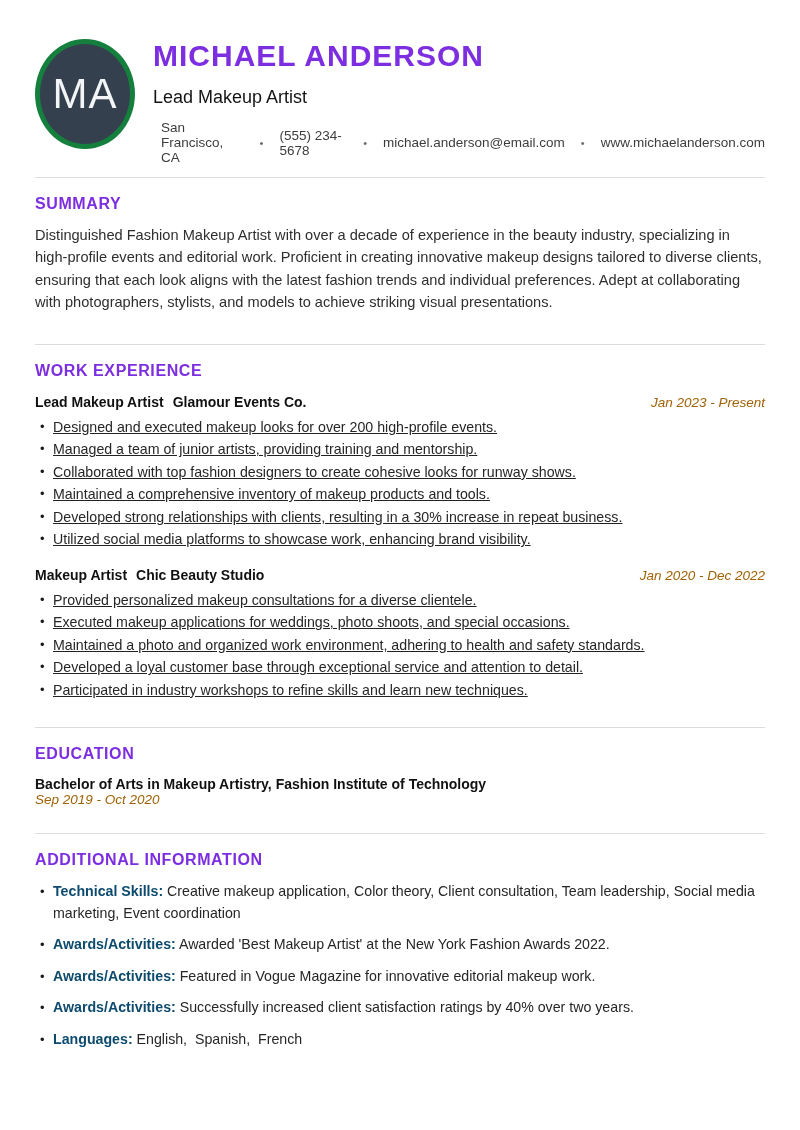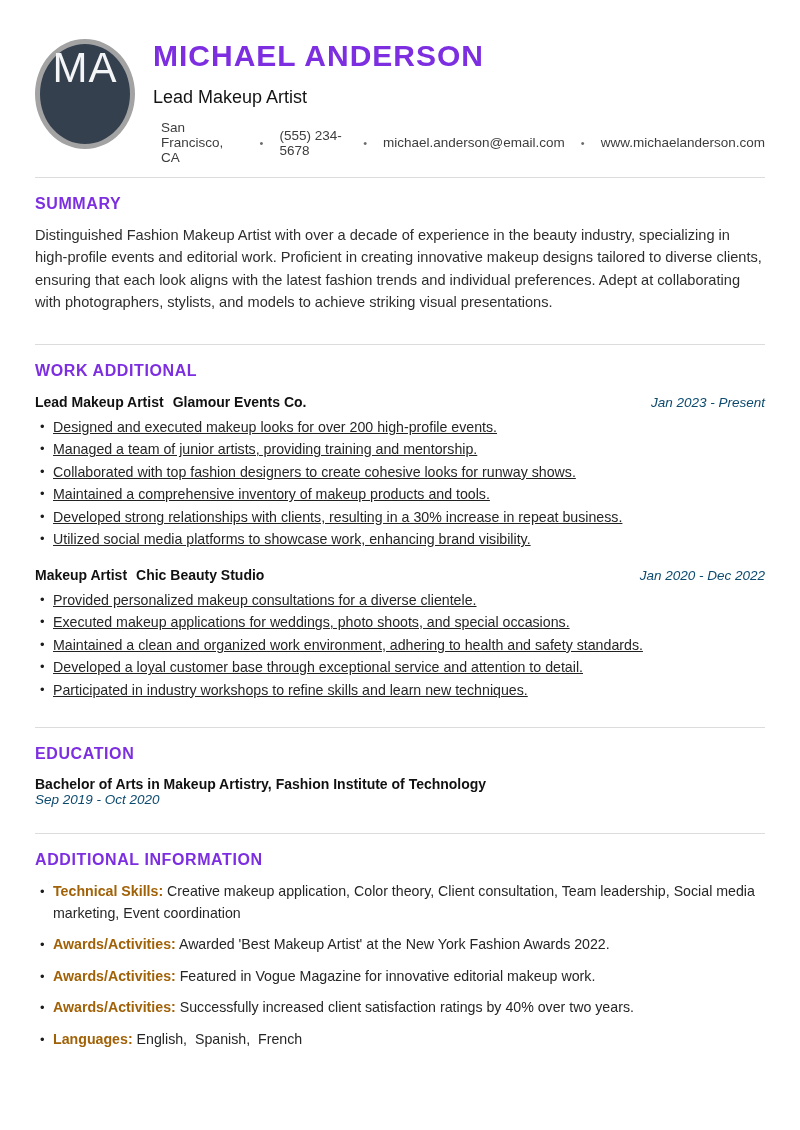--- a/index.html
+++ b/index.html
@@ -17,23 +17,23 @@
     padding: 30px 35px 0 35px;
     overflow: hidden;
   }
 
   
   .header { position: relative; min-height: 112px; }
   .avatar {
     position: absolute; top: 0; left: 0;
     width: 100px; height: 110px;
     background: #35404f;
-    border: 5px solid #a3a3a3;
+    border: 5px solid #15803d;
     border-radius: 50%;
-    display: flex; align-items: flex-start; justify-content: center;
+    display: flex; align-items: center; justify-content: center;
   }
   .avatar span {
     color: #f4f5f7; font-size: 42px; font-weight: 500; letter-spacing: 1px;
   }
   .header-text { margin-left: 118px; }
   .name {
     margin-top: 9px;
     font-size: 30px; line-height: 34px;
     font-weight: 800; letter-spacing: 1px;
     color: #7c2ee0;
@@ -63,21 +63,21 @@
     font-size: 16px; font-weight: 700;
     letter-spacing: 0.6px;
     color: #7c2ee0;
   }
   .row {
     display: flex; justify-content: space-between; align-items: baseline;
     margin-top: 14px;
   }
   .item-title { font-size: 14px; font-weight: 700; color: #111; }
   .item-title .company { margin-left: 9px; }
-  .dates { font-size: 13.5px; font-style: italic; color: #0c4a6e; white-space: nowrap; }
+  .dates { font-size: 13.5px; font-style: italic; color: #a16207; white-space: nowrap; }
 
   
   .summary-text {
     margin-top: 11px;
     font-size: 14.6px; line-height: 22.4px;
     color: #2e2e2e;
   }
 
   
   ul.bullets { list-style: none; margin-top: 6px; text-decoration: underline; }
@@ -100,21 +100,21 @@
     padding-left: 18px;
     font-size: 14.2px; line-height: 21.5px;
     color: #262626;
     margin-bottom: 10px;
   }
   ul.extra li::before {
     content: "•";
     position: absolute; left: 5px; top: 0;
     color: #1c1c1c; font-size: 13px;
   }
-  ul.extra .label { font-weight: 700; color: #a16207; }
+  ul.extra .label { font-weight: 700; color: #0c4a6e; }
   ul.extra .text { white-space: pre-wrap; }
   .we-gap { margin-top: 16px; }
   .edu-row { margin-top: 13px; flex-direction: column; }
   .rule-tall { margin-top: 30px; }
   .rule-edu { margin-top: 26px; }
 </style>
 </head>
 <body>
 
 <div class="page">
@@ -141,21 +141,21 @@
   <hr class="rule">
 
   <div>
     <div class="section-heading">SUMMARY</div>
     <p class="summary-text">Distinguished Fashion Makeup Artist with over a decade of experience in the beauty industry, specializing in high-profile events and editorial work. Proficient in creating innovative makeup designs tailored to diverse clients, ensuring that each look aligns with the latest fashion trends and individual preferences. Adept at collaborating with photographers, stylists, and models to achieve striking visual presentations.</p>
   </div>
 
   <hr class="rule rule-tall">
 
   <div>
-    <div class="section-heading">WORK ADDITIONAL</div>
+    <div class="section-heading">WORK EXPERIENCE</div>
 
     <div>
       <div class="row">
         <div class="item-title">
           <span>Lead Makeup Artist</span><span class="company">Glamour Events Co.</span>
         </div>
         <div class="dates">Jan 2023 - Present</div>
       </div>
       <ul class="bullets">
         <li>Designed and executed makeup looks for over 200 high-profile events.</li>
@@ -170,21 +170,21 @@
     <div class="we-gap">
       <div class="row">
         <div class="item-title">
           <span>Makeup Artist</span><span class="company">Chic Beauty Studio</span>
         </div>
         <div class="dates">Jan 2020 - Dec 2022</div>
       </div>
       <ul class="bullets">
         <li>Provided personalized makeup consultations for a diverse clientele.</li>
         <li>Executed makeup applications for weddings, photo shoots, and special occasions.</li>
-        <li>Maintained a clean and organized work environment, adhering to health and safety standards.</li>
+        <li>Maintained a photo and organized work environment, adhering to health and safety standards.</li>
         <li>Developed a loyal customer base through exceptional service and attention to detail.</li>
         <li>Participated in industry workshops to refine skills and learn new techniques.</li>
       </ul>
     </div>
   </div>
 
   <hr class="rule rule-edu">
 
   <div>
     <div class="section-heading">EDUCATION</div>

